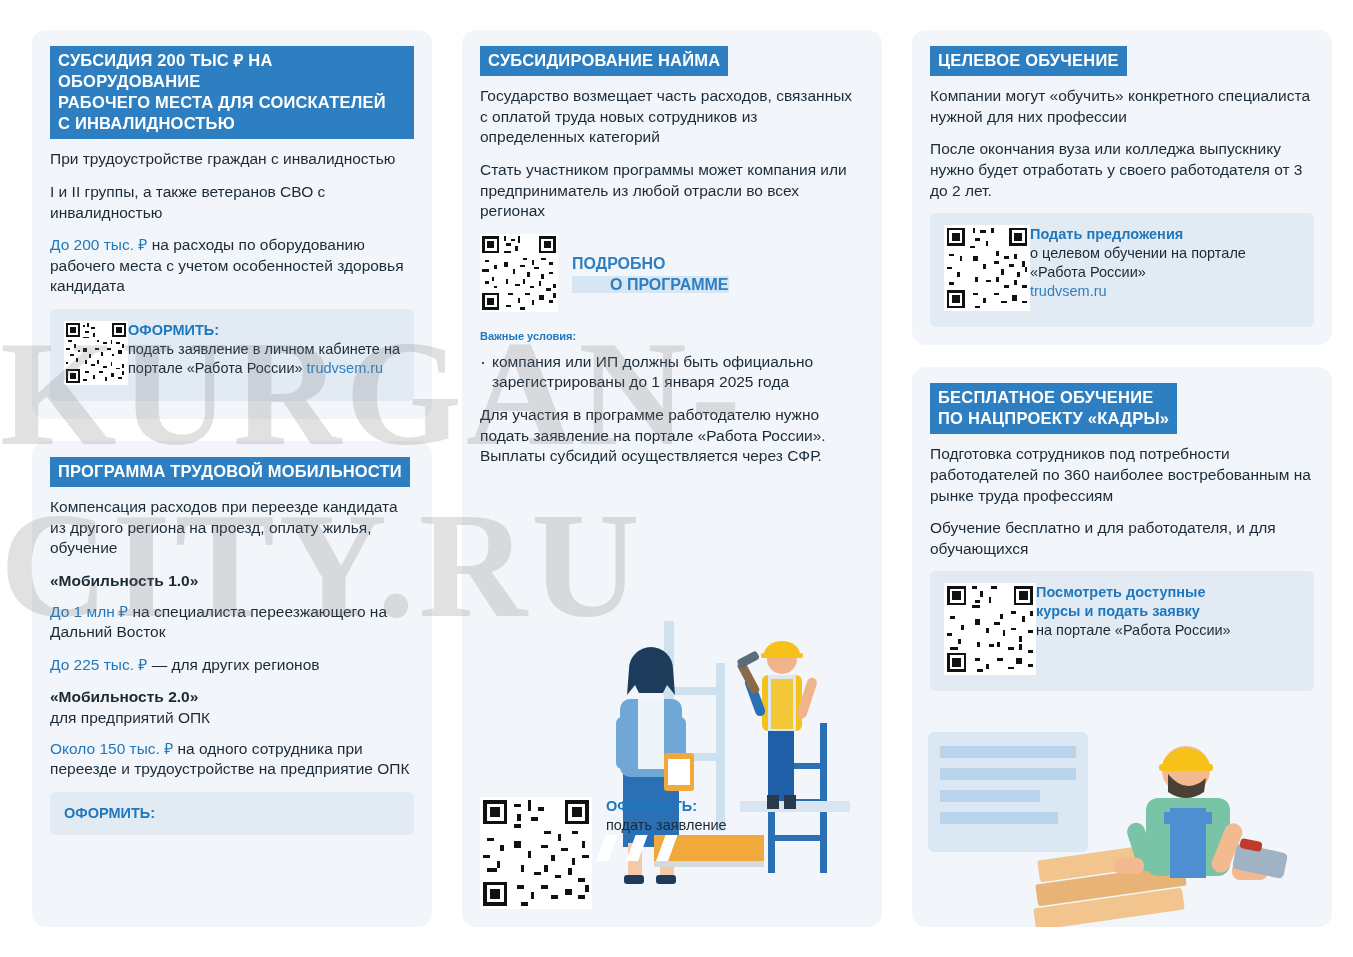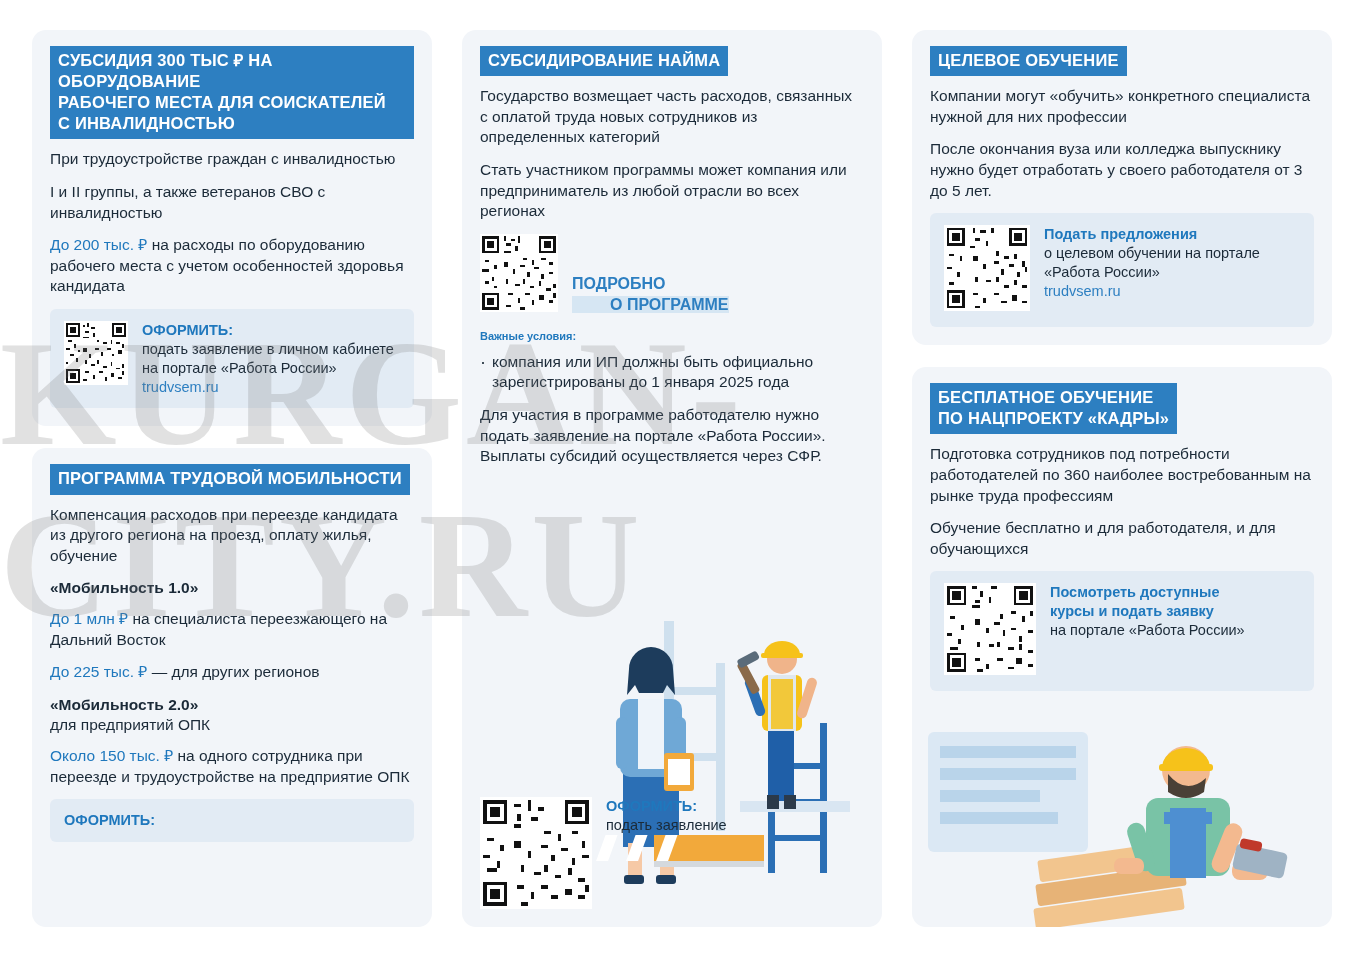--- a/index.html
+++ b/index.html
@@ -42,33 +42,32 @@
   .hdr .l{display:block;}
   .hdr .l span{background:#2d7fc1;padding:2px 0;}
   p{margin:0 0 12px 0;font-size:15.5px;line-height:1.33;}
   .blue{color:#1f78bd;font-weight:normal;}
   .bold{font-weight:bold;}
   .box{
     background:#e2ebf4;
     border-radius:6px;
     padding:12px 14px;
     display:flex;
-    gap:14px;
     align-items:flex-start;
     margin-top:6px;
   }
   .box .txt{font-size:14.5px;line-height:1.3;}
   .box .txt .hl{color:#1f78bd;font-weight:bold;display:block;}
   .box .txt .link{color:#2d7fc1;}
   .qr{flex:0 0 auto;}
   .ul{list-style:none;margin:0 0 12px 0;padding:0;}
   .ul li{font-size:15.5px;line-height:1.33;margin-bottom:10px;padding-left:12px;position:relative;}
   .ul li:before{content:"·";position:absolute;left:0;top:-1px;font-size:18px;}
   .cond-title{color:#1f78bd;font-weight:bold;font-size:11px;margin:4px 0 10px 0;}
-  .inline-qr{display:flex;gap:14px;align-items:flex-end;margin:4px 0 14px 0;}
+  .inline-qr{display:flex;gap:14px;align-items:center;margin:4px 0 14px 0;}
   .prog-link{color:#2d7fc1;font-weight:bold;font-size:16px;line-height:1.3;}
   .prog-link .hl2{background:#d6e6f3;padding-left:38px;}
   .mid-card{background:#f2f5f9;border-radius:14px;padding:16px 18px 0 18px;position:relative;overflow:hidden;height:100%;box-sizing:border-box;}
   .illus{position:absolute;}
   .form-bottom{position:absolute;left:18px;bottom:14px;display:flex;gap:14px;align-items:flex-start;}
   .form-bottom .txt{font-size:14.5px;line-height:1.3;}
   .form-bottom .hl{color:#1f78bd;font-weight:bold;display:block;}
   .watermark{
     position:absolute;left:0;top:0;width:100%;height:100%;
     display:flex;align-items:center;justify-content:center;
@@ -82,21 +81,21 @@
 </style>
 </head>
 <body>
 
 <div class="page">
 
   <div class="col">
 
     <div class="card">
       <div class="hdr">
-        <span class="l"><span>СУБСИДИЯ 300 ТЫС ₽ НА ОБОРУДОВАНИЕ</span></span>
+        <span class="l"><span>СУБСИДИЯ 200 ТЫС ₽ НА ОБОРУДОВАНИЕ</span></span>
         <span class="l"><span>РАБОЧЕГО МЕСТА ДЛЯ СОИСКАТЕЛЕЙ</span></span>
         <span class="l"><span>С ИНВАЛИДНОСТЬЮ</span></span>
       </div>
       <p>При трудоустройстве граждан с инвалидностью</p>
       <p>I и II группы, а также ветеранов СВО с инвалидностью</p>
       <p><span class="blue">До 200 тыс. ₽</span><span> на расходы по оборудованию рабочего места с учетом особенностей здоровья кандидата</span></p>
       <div class="box">
         <span class="qr">
           <svg width="64" height="64" viewBox="0 0 33 33" shape-rendering="crispEdges">
               <rect width="33" height="33" fill="#fff"></rect>
@@ -373,21 +372,21 @@
     </div>
   </div>
 
   <div class="col">
 
     <div class="card">
       <div class="hdr">
         <span class="l"><span>ЦЕЛЕВОЕ ОБУЧЕНИЕ</span></span>
       </div>
       <p>Компании могут «обучить» конкретного специалиста нужной для них профессии</p>
-      <p>После окончания вуза или колледжа выпускнику нужно будет отработать у своего работодателя от 3 до 5 лет.</p>
+      <p>После окончания вуза или колледжа выпускнику нужно будет отработать у своего работодателя от 3 до 2 лет.</p>
       <div class="box">
         <span class="qr">
           <svg width="86" height="86" viewBox="0 0 33 33" shape-rendering="crispEdges">
               <rect width="33" height="33" fill="#fff"></rect>
               <g fill="#111">
                 <rect x="1" y="1" width="7" height="7"></rect>
                 <rect x="2" y="2" width="5" height="5" fill="#fff"></rect>
                 <rect x="3" y="3" width="3" height="3"></rect>
                 <rect x="25" y="1" width="7" height="7"></rect>
                 <rect x="26" y="2" width="5" height="5" fill="#fff"></rect>

